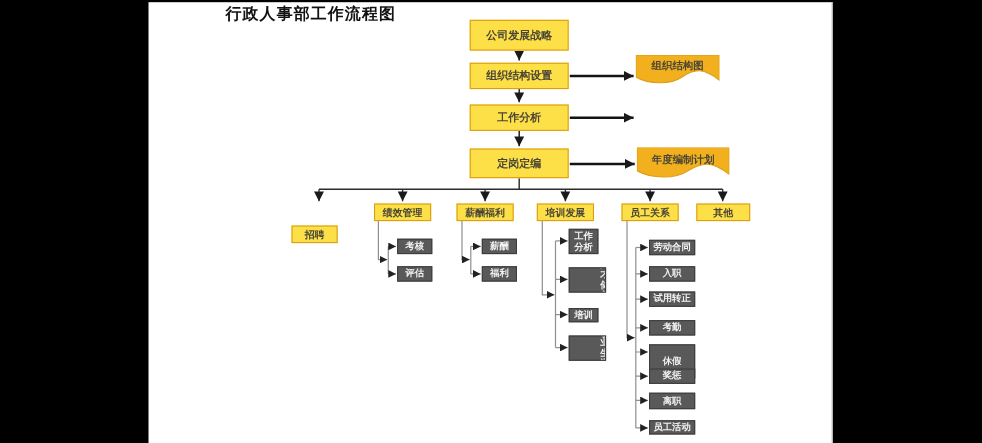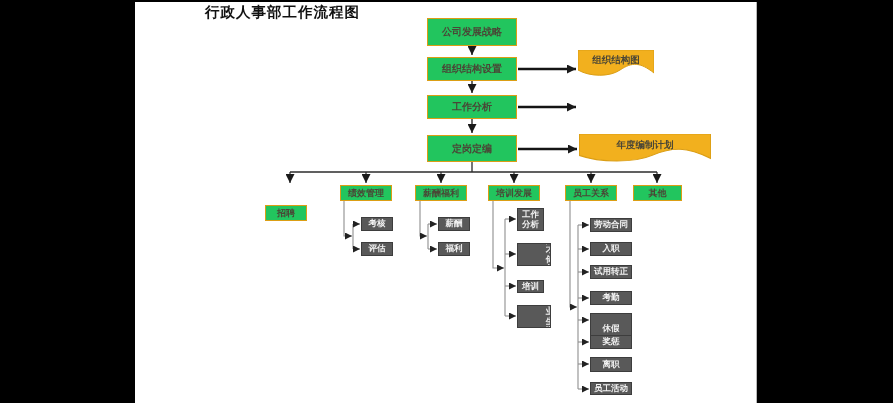--- a/index.html
+++ b/index.html
@@ -14,21 +14,21 @@
   .title{
     position:absolute;left:205px;top:3px;font-size:14.5px;font-weight:700;
     color:#111;letter-spacing:1px;white-space:nowrap;
   }
   .wires{position:absolute;left:0;top:0;}
   .node{
     position:absolute;box-sizing:border-box;display:flex;align-items:center;
     justify-content:center;text-align:center;overflow:hidden;
   }
   .yellow{
-    background:#22c55e;border:1px solid #DB9E15;color:#4a4636;font-weight:700;
+    background:#fde047;border:1px solid #DB9E15;color:#4a4636;font-weight:700;
   }
   .gray{
     background:#595959;border:1px solid #3d3d3d;color:#f2f2f2;font-weight:700;
   }
   .f10{font-size:10px;}
   .f9{font-size:9px;line-height:10px;}
   .f85{font-size:8.5px;line-height:9.5px;}
   .doc{position:absolute;}
   .doc svg{position:absolute;left:0;top:0;width:100%;height:100%;}
   .doc .lbl{
@@ -117,21 +117,21 @@
   <div class="node yellow f10" style="left:427px;top:57px;width:90px;height:24px;">组织结构设置</div>
   <div class="node yellow f10" style="left:427px;top:95px;width:90px;height:24px;">工作分析</div>
   <div class="node yellow f10" style="left:427px;top:135px;width:90px;height:27px;">定岗定编</div>
 
   <div class="doc" style="left:578px;top:50px;width:76px;height:30px;">
     <svg viewBox="0 0 76 30" preserveAspectRatio="none">
       <path d="M0,0 H76 V23 C62,12 54,12 42,20 C32,27 12,27 0,20 Z" fill="#F2B01E" stroke="#DB9E15" stroke-width="1"></path>
     </svg>
     <span class="lbl">组织结构图</span>
   </div>
-  <div class="doc" style="left:579px;top:134px;width:84px;height:32px;padding-left:48px;">
+  <div class="doc" style="left:579px;top:134px;width:84px;height:32px;">
     <svg viewBox="0 0 76 30" preserveAspectRatio="none">
       <path d="M0,0 H76 V23 C62,12 54,12 42,20 C32,27 12,27 0,20 Z" fill="#F2B01E" stroke="#DB9E15" stroke-width="1"></path>
     </svg>
     <span class="lbl">年度编制计划</span>
   </div>
 
   <div class="node yellow f9" style="left:265px;top:185px;width:42px;height:16px;margin-top:20px;">招聘</div>
   <div class="node yellow f9" style="left:340px;top:185px;width:52px;height:16px;">绩效管理</div>
   <div class="node yellow f9" style="left:415px;top:185px;width:52px;height:16px;">薪酬福利</div>
   <div class="node yellow f9" style="left:488px;top:185px;width:52px;height:16px;">培训发展</div>

